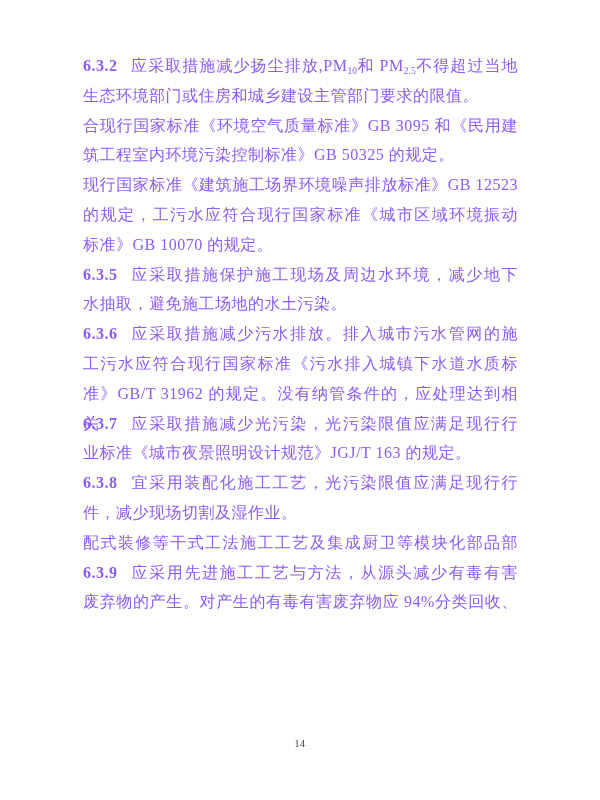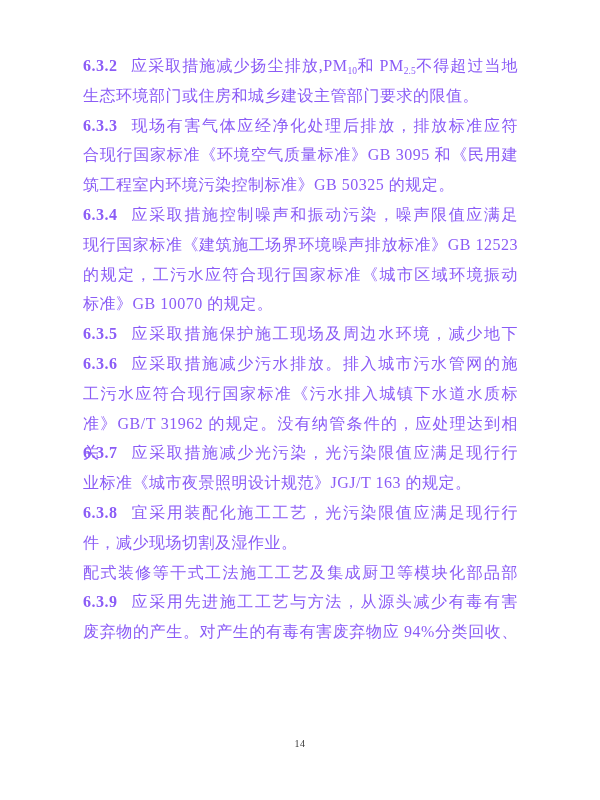--- a/index.html
+++ b/index.html
@@ -67,32 +67,31 @@
 <body>
 
 <div class="page">
   <div class="content">
 
   <div class="section">
         <div class="line fill"><span class="sec-num">6.3.2</span><span class="num-gap"></span><span>应采取措施减少扬尘排放,PM</span><sub>10</sub><span>和 PM</span><sub>2.5</sub><span>不得超过当地</span></div>
         <div class="line"><span>生态环境部门或住房和城乡建设主管部门要求的限值。</span></div>
       </div>
       <div class="section">
-        <div class="line fill"><span class="sec-num">6.3.3</span><span class="num-gap"></span><span>现场有害气体应经净化处理后排放，排放标准应符</span></div>
         <div class="line fill"><span>合现行国家标准《环境空气质量标准》GB 3095 和《民用建</span></div>
         <div class="line"><span>筑工程室内环境污染控制标准》GB 50325 的规定。</span></div>
       </div>
       <div class="section">
-        <div class="line fill"><span class="sec-num">6.3.4</span><span class="num-gap"></span><span>应采取措施控制噪声和振动污染，噪声限值应满足</span></div>
         <div class="line fill"><span>现行国家标准《建筑施工场界环境噪声排放标准》GB 12523</span></div>
         <div class="line fill"><span>的规定，工污水应符合现行国家标准《城市区域环境振动</span></div>
         <div class="line"><span>标准》GB 10070 的规定。</span></div>
       </div>
       <div class="section">
         <div class="line fill"><span class="sec-num">6.3.5</span><span class="num-gap"></span><span>应采取措施保护施工现场及周边水环境，减少地下</span></div>
+        <div class="line"><span>水抽取，避免施工场地的水土污染。</span></div>
       </div>
       <div class="section">
         <div class="line fill"><span class="sec-num">6.3.6</span><span class="num-gap"></span><span>应采取措施减少污水排放。排入城市污水管网的施</span></div>
         <div class="line fill"><span>工污水应符合现行国家标准《污水排入城镇下水道水质标</span></div>
         <div class="line fill"><span>准》GB/T 31962 的规定。没有纳管条件的，应处理达到相关</span></div>
       </div>
       <div class="section">
         <div class="line fill"><span class="sec-num">6.3.7</span><span class="num-gap"></span><span>应采取措施减少光污染，光污染限值应满足现行行</span></div>
         <div class="line"><span>业标准《城市夜景照明设计规范》JGJ/T 163 的规定。</span></div>
       </div>

